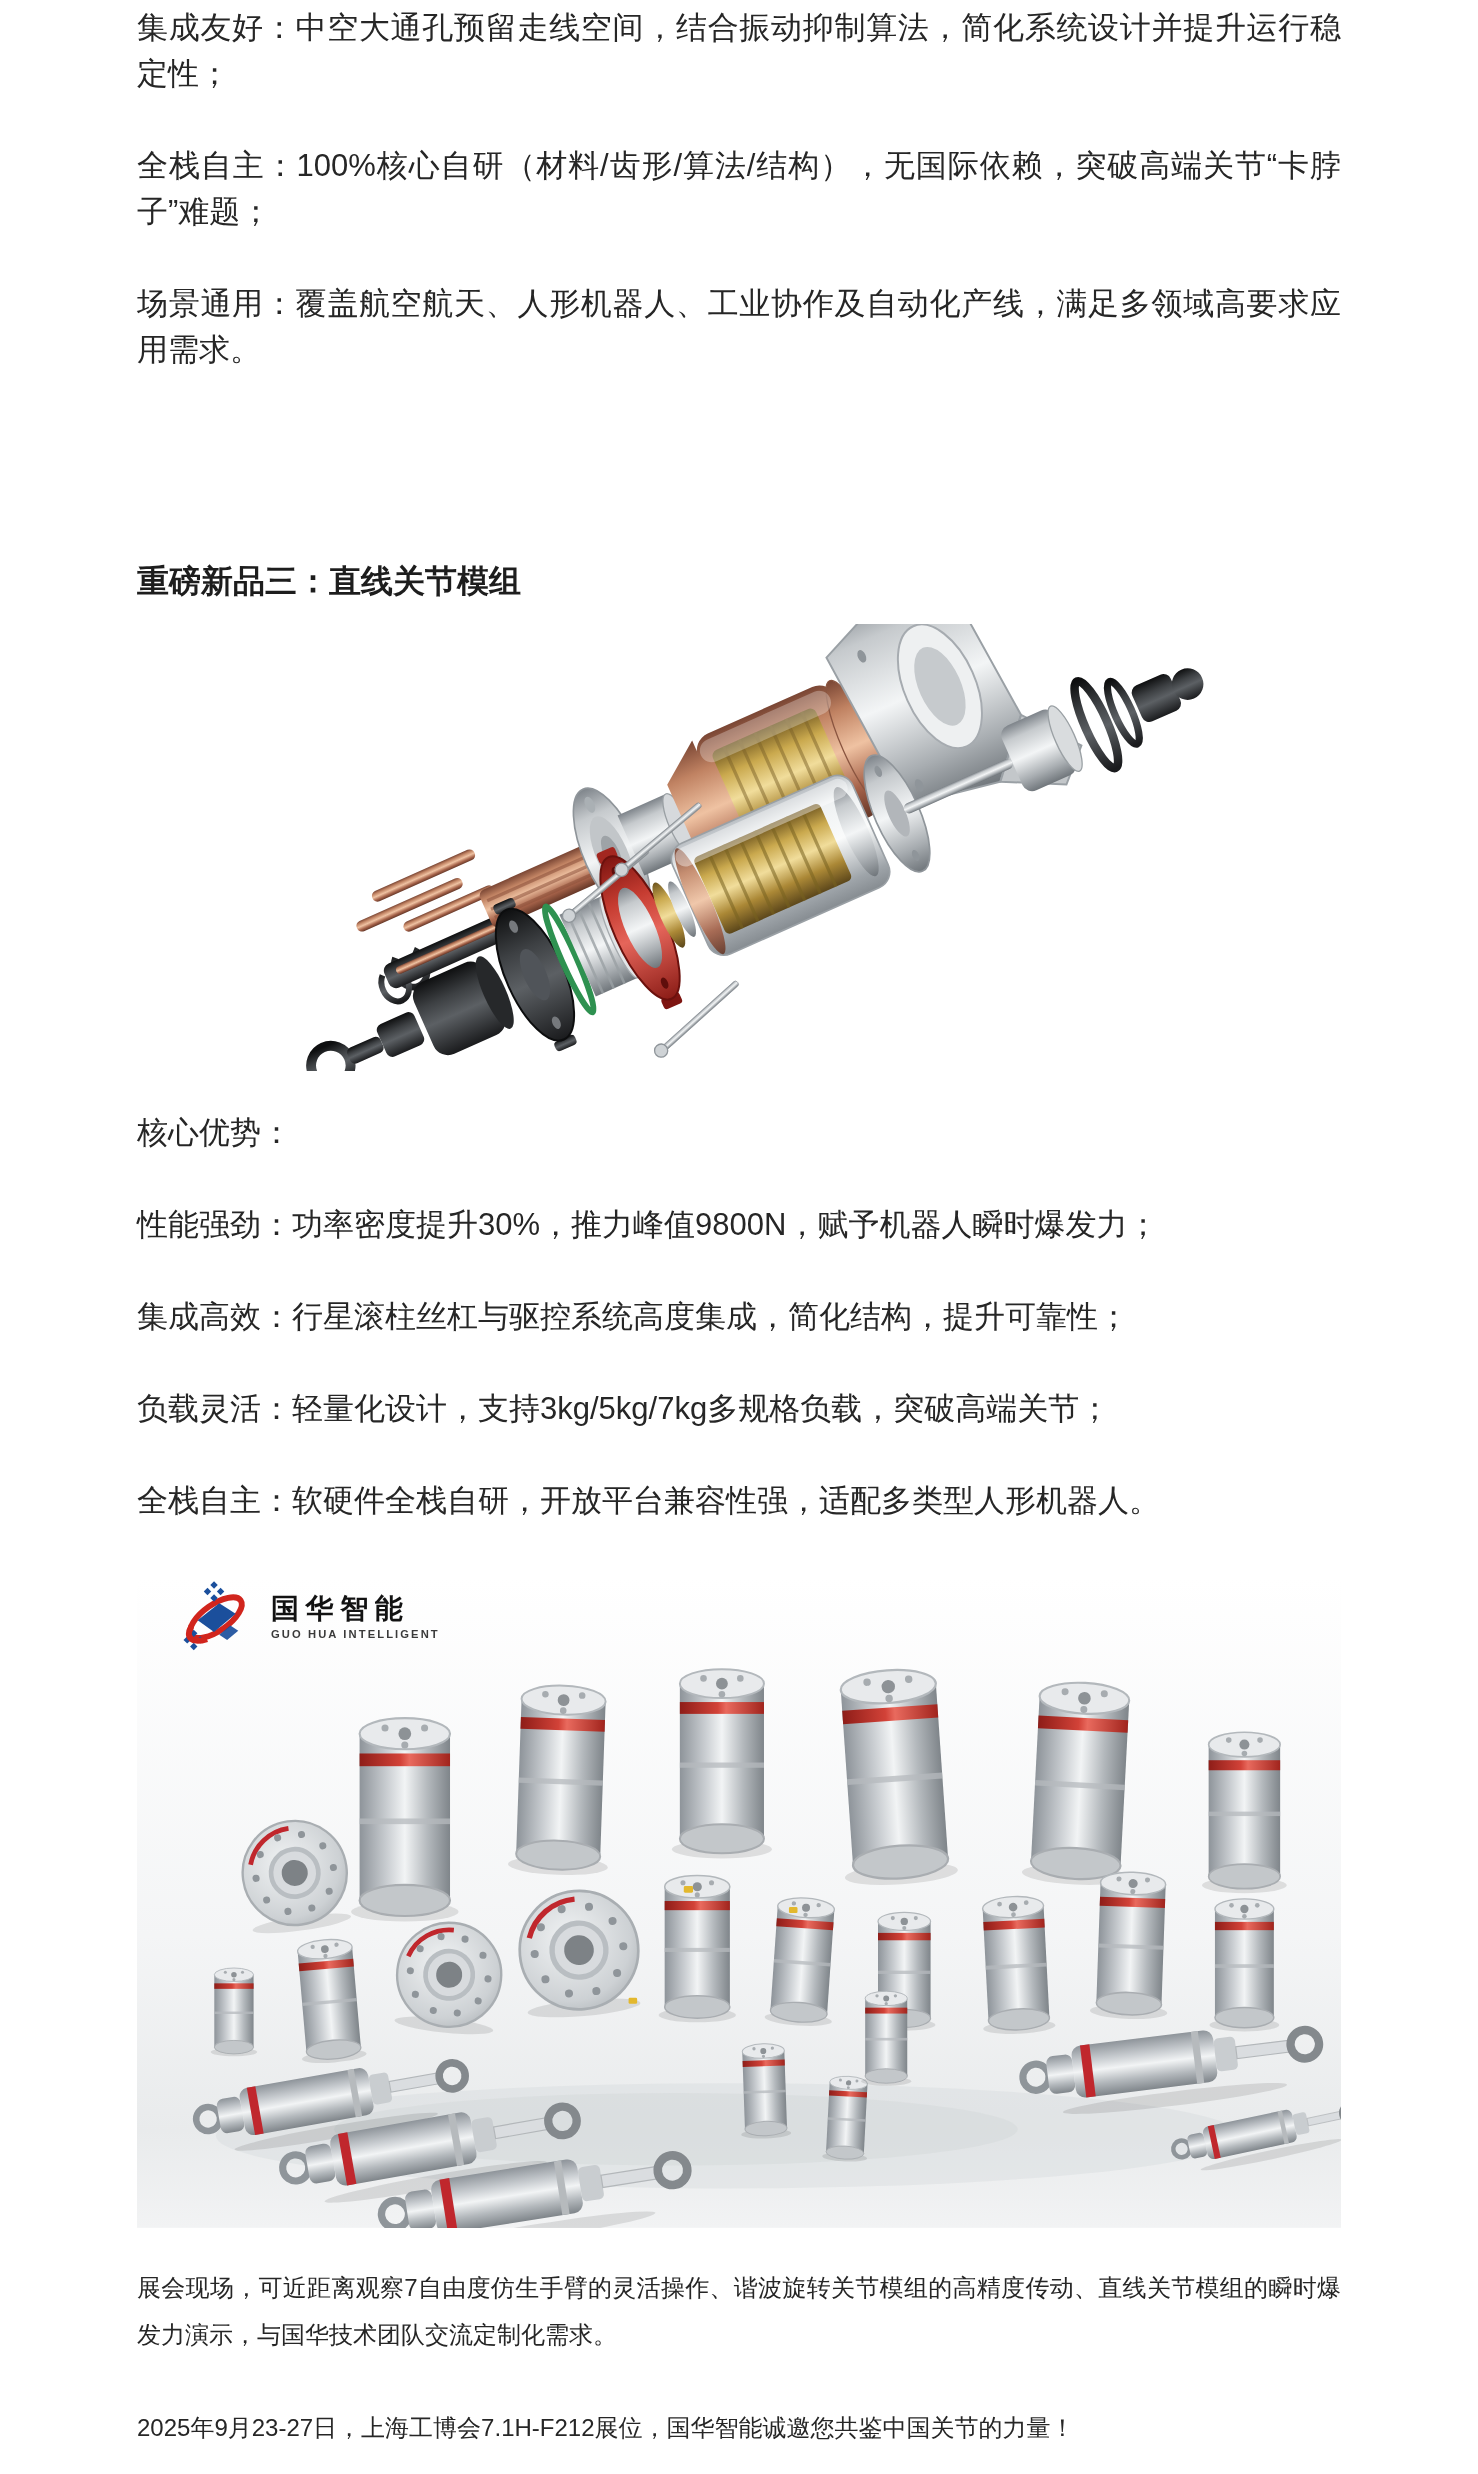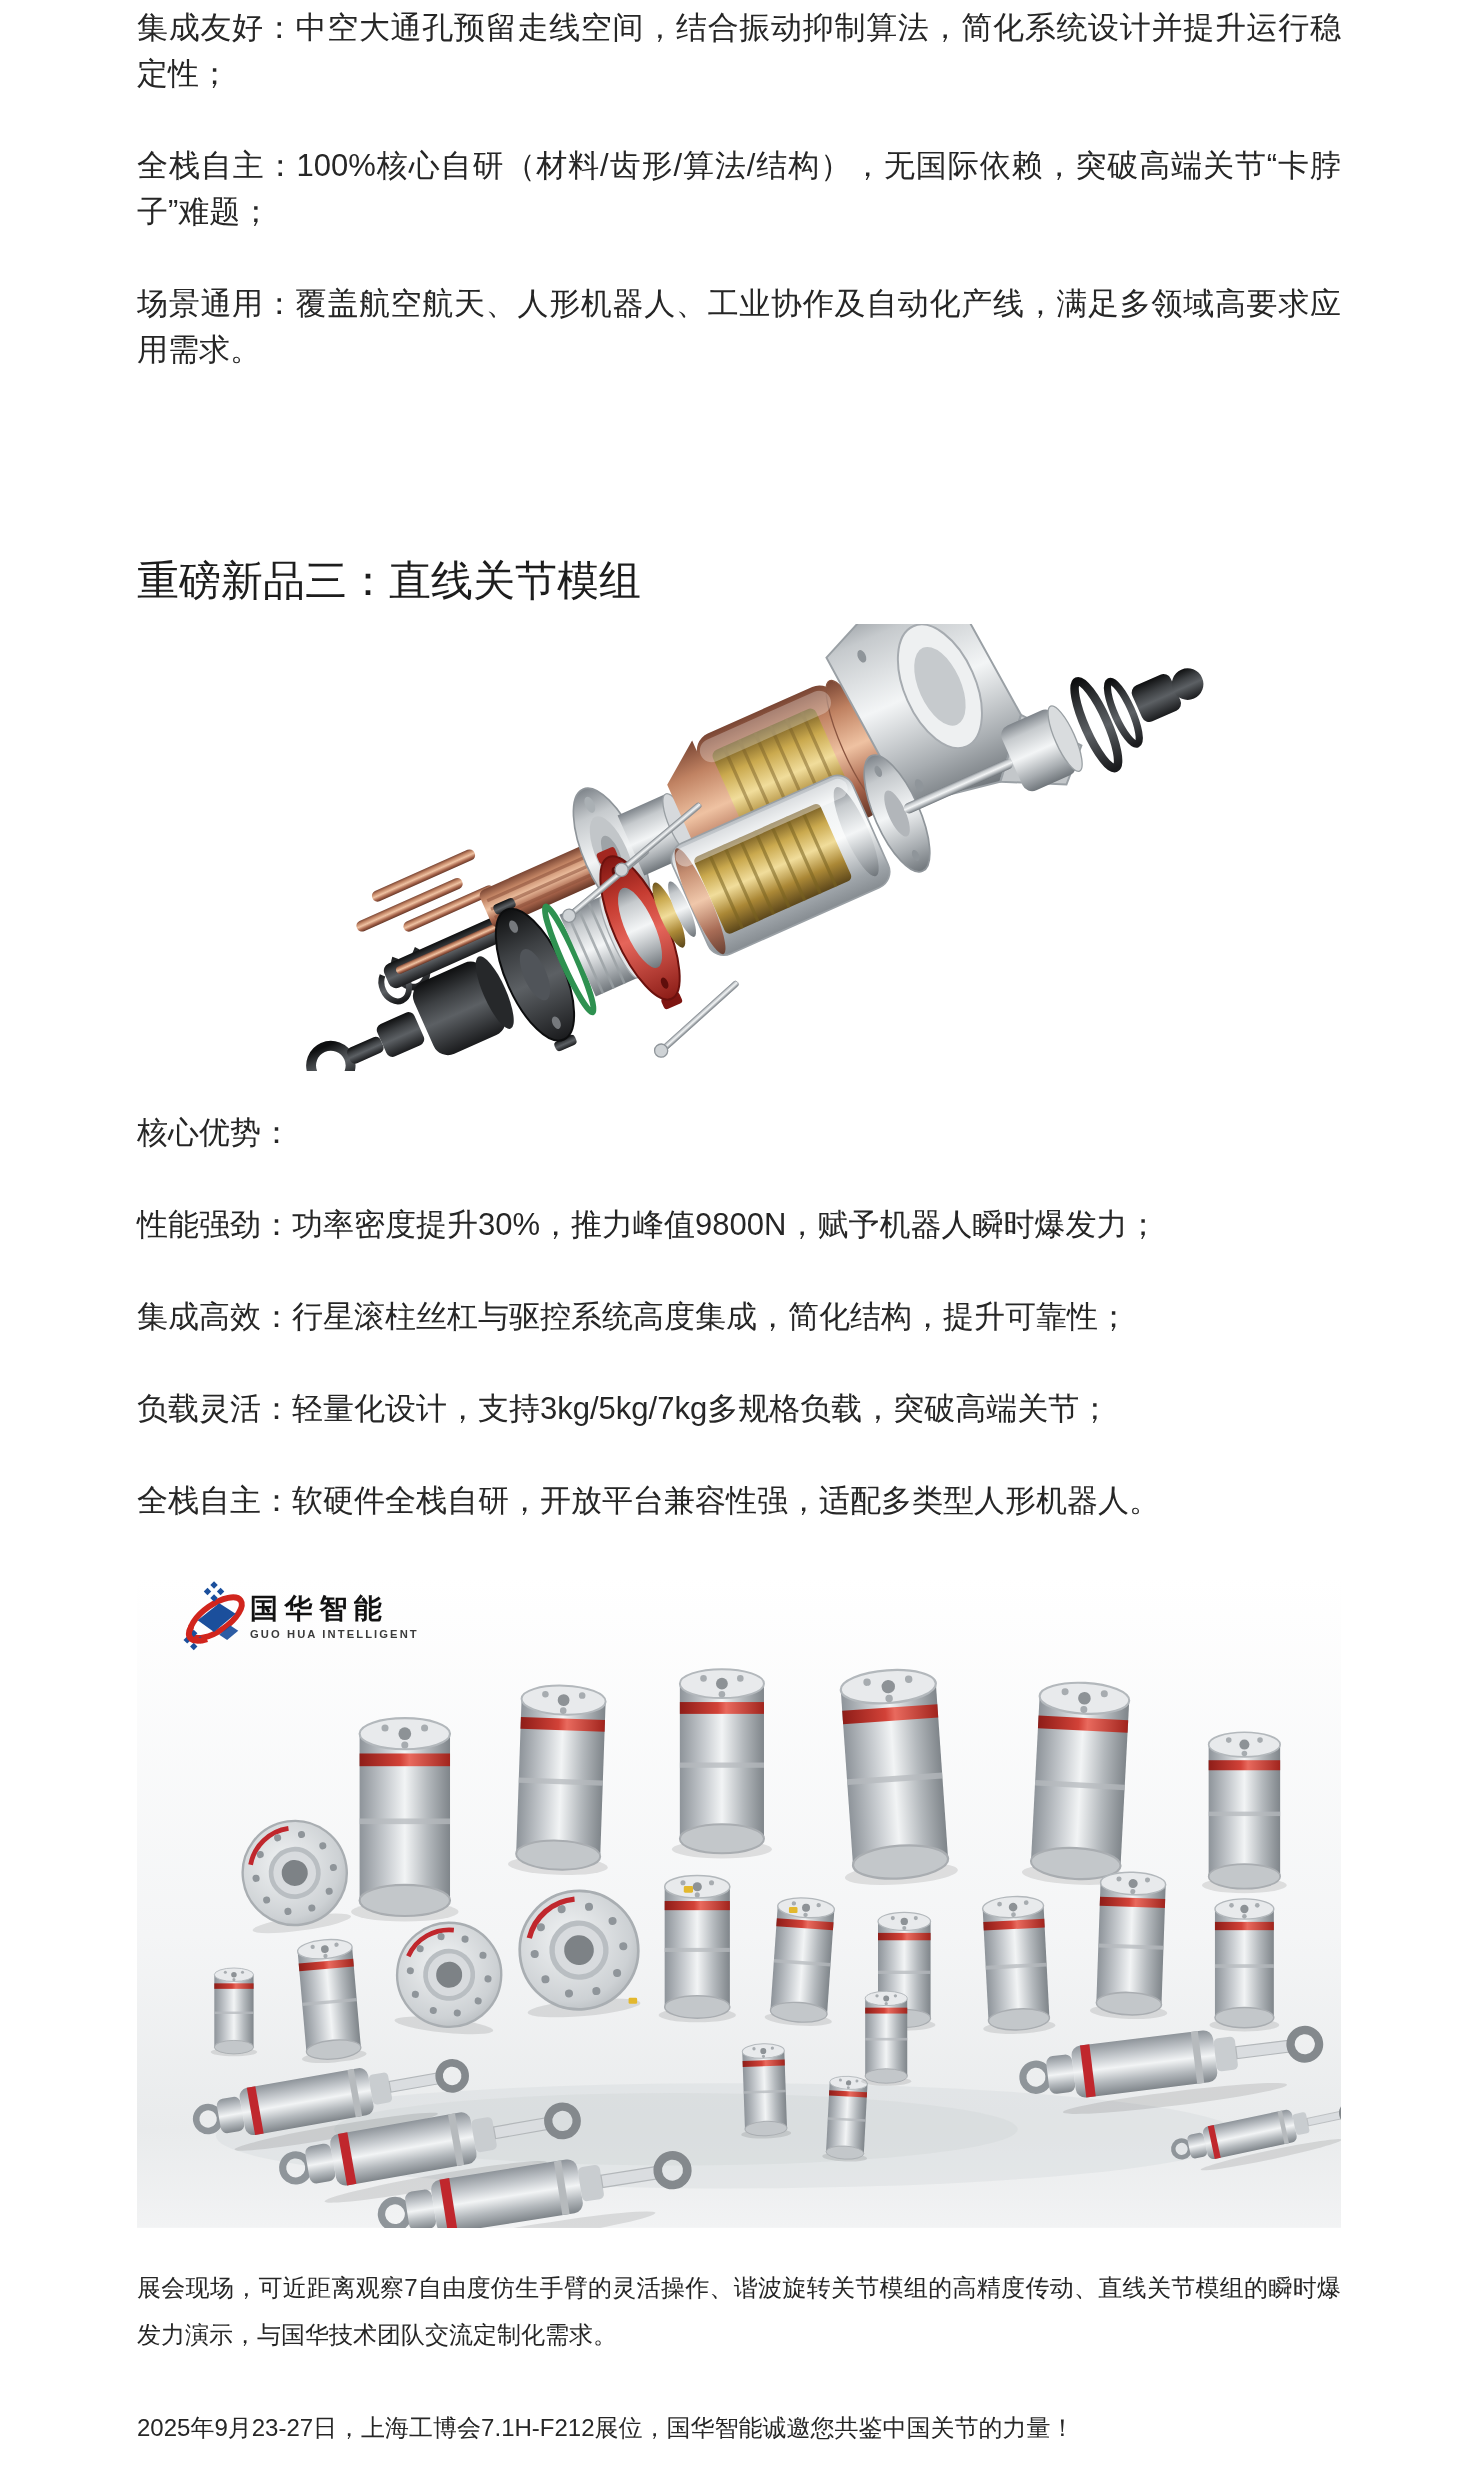--- a/index.html
+++ b/index.html
@@ -15,39 +15,39 @@
   }
   .body-text{
     margin:0 0 46px 0;
     font-size:31px;
     line-height:46px;
     text-align:justify;
     letter-spacing:0;
   }
   .section-heading{
     margin:185px 0 0 0;
-    font-size:42px;
+    font-size:32px;
     line-height:46px;
-    font-weight:400;
+    font-weight:700;
     color:#1d1d1d;
   }
   .closing-text{
     margin:0 0 46px 0;
     font-size:24px;
     line-height:47px;
     text-align:justify;
   }
   .closing-text.last{margin-bottom:0;}
   figure{padding:0;}
   .fig1{margin:20px 0 39px 0;width:1204px;height:447px;}
   .fig2{margin:53px 0 36px 0;width:1204px;height:651px;position:relative;}
   .fig1 svg,.fig2 svg.collage{display:block;width:100%;height:100%;}
   .logo{
     position:absolute;left:46px;top:2.6px;
-    display:flex;align-items:center;gap:1px;
+    display:flex;align-items:center;gap:22px;
     height:74px;
   }
   .logo-mark{width:66px;height:72px;flex:0 0 auto;}
   .logo-cn{
     font-size:28px;font-weight:700;color:#121212;
     letter-spacing:6.6px;line-height:1.1;white-space:nowrap;
   }
   .logo-en{
     font-size:11.2px;font-weight:700;color:#3a3a3a;
     letter-spacing:2.1px;margin-top:3.3px;white-space:nowrap;text-align:center;

